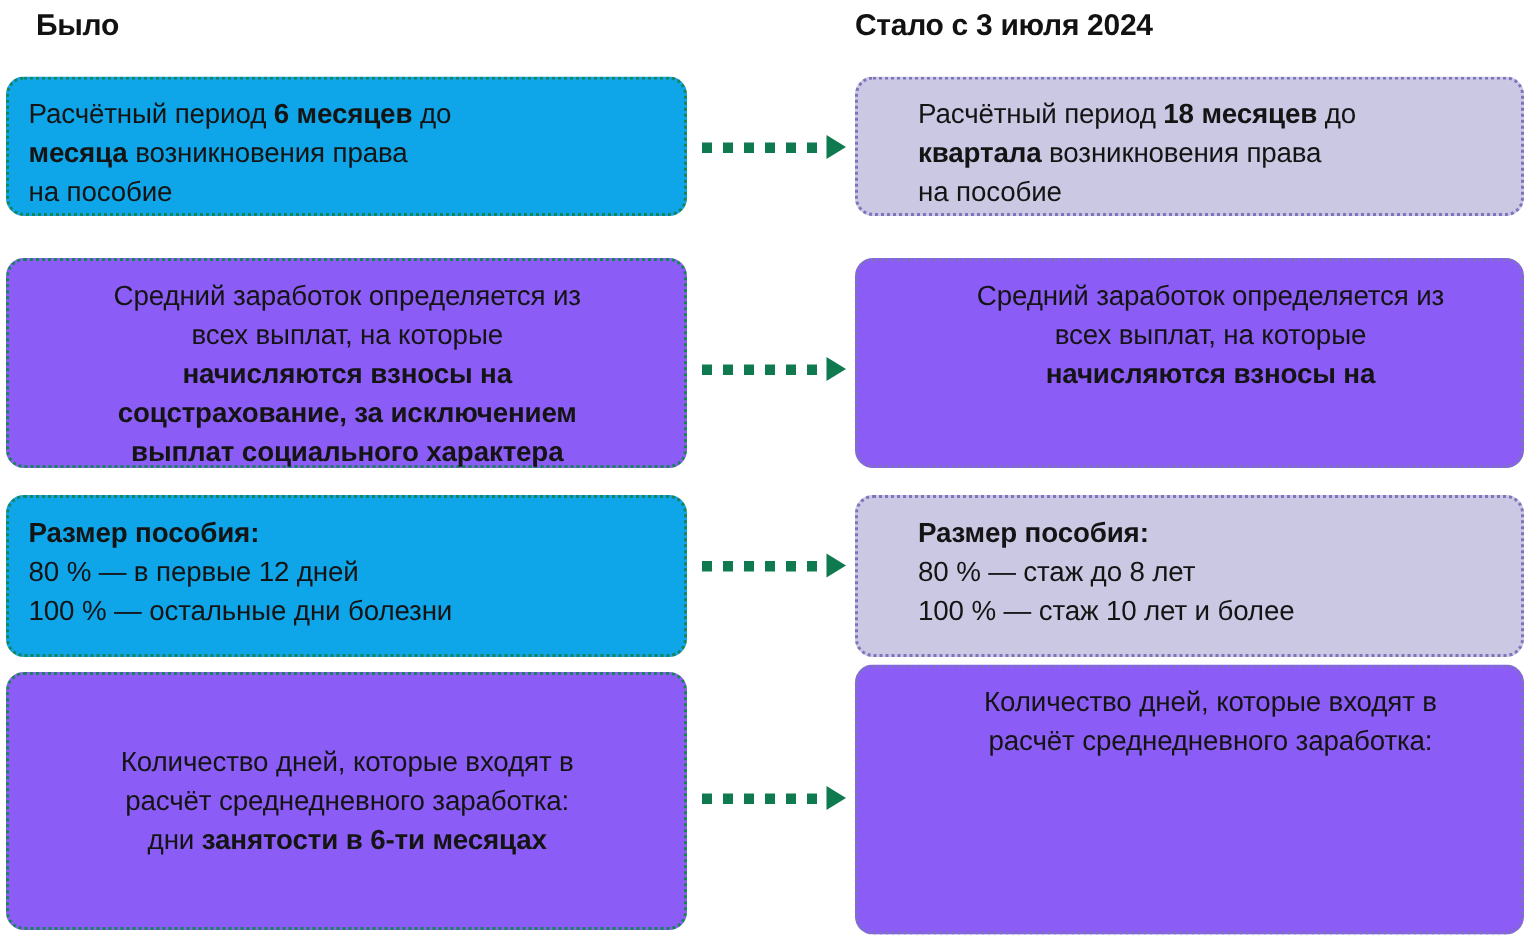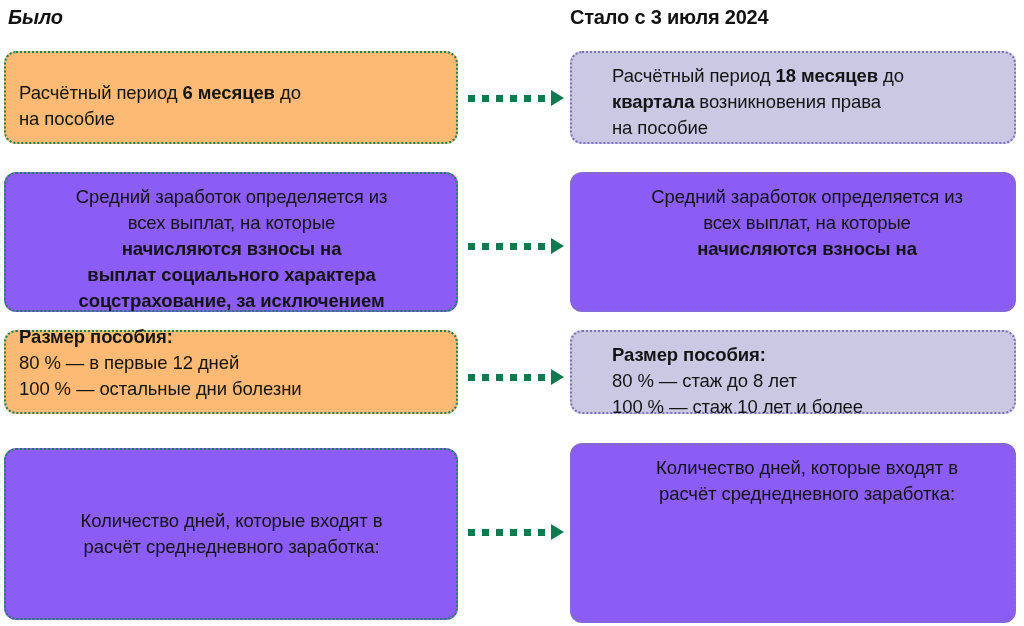--- a/index.html
+++ b/index.html
@@ -24,21 +24,21 @@
   
   .col-header {
     position: absolute;
     top: 6px;
     font-size: 20px;
     font-weight: bold;
     letter-spacing: -0.2px;
     color: #121212;
     white-space: nowrap;
   }
-  .col-header.left  { left: 8px; font-style: italic; }
+  .col-header.left  { left: 24px; }
   .col-header.right { left: 570px; }
 
   
   .card {
     position: absolute;
     box-sizing: border-box;
     border-radius: 12px;
     padding: 10px 12px 10px 13px;
     font-size: 18.5px;
     line-height: 26px;
@@ -55,36 +55,36 @@
     width: 454px;
     border: 2px dotted #17845a;
   }
   .card.right {
     left: 570px;
     width: 446px;
     border: 2px dotted #7c75bb;
     padding-left: 40px;
   }
 
-  .fill-yellow { background: #fdba74; justify-content: flex-end; }
+  .fill-yellow { background: #0ea5e9; }
   .fill-purple { background: #cbc8e4; }
   .fill-white  { background: #8b5cf6; align-items: center; }
 
   .card b { font-weight: bold; }
 
   .note {
     font-size: 15.5px;
     line-height: 22px;
     letter-spacing: -0.1px;
   }
 
   
   .row1 { top: 51px;  height: 93px; }
   .row2 { top: 172px; height: 140px; }
-  .row3 { top: 330px; height: 84px; }
+  .row3 { top: 330px; height: 108px; }
   .row4 { top: 448px; height: 172px; }
 
   .row4.right { top: 443px; height: 180px; }
 
   
   .arrow {
     position: absolute;
     left: 468px;
     width: 96px;
     height: 14px;
@@ -118,38 +118,39 @@
 <body>
 
 <div class="board">
 
   <div class="col-header left">Было</div>
 
   <div class="col-header right">Стало с 3 июля 2024</div>
 
   <div class="card left row1 fill-yellow">
       <div><span>Расчётный период </span><b>6 месяцев</b><span> до</span></div>
+      <div><b>месяца</b><span> возникновения права</span></div>
       <div><span>на пособие</span></div>
     </div>
   <div class="arrow arrow1">
     <div class="dashes"></div>
     <div class="head"></div>
   </div>
   <div class="card right row1 fill-purple">
       <div><span>Расчётный период </span><b>18 месяцев</b><span> до</span></div>
       <div><b>квартала</b><span> возникновения права</span></div>
       <div><span>на пособие</span></div>
     </div>
 
   <div class="card left row2 fill-white">
       <div><span>Средний заработок определяется из</span></div>
       <div><span>всех выплат, на которые</span></div>
       <div><b>начисляются взносы на</b></div>
+      <div><b>соцстрахование, за исключением</b></div>
       <div><b>выплат социального характера</b></div>
-      <div><b>соцстрахование, за исключением</b></div>
     </div>
   <div class="arrow arrow2">
     <div class="dashes"></div>
     <div class="head"></div>
   </div>
   <div class="card right row2 fill-white">
       <div><span>Средний заработок определяется из</span></div>
       <div><span>всех выплат, на которые</span></div>
       <div><b>начисляются взносы на</b></div>
     </div>
@@ -165,20 +166,21 @@
   </div>
   <div class="card right row3 fill-purple">
       <div><b>Размер пособия:</b></div>
       <div><span>80 % — стаж до 8 лет</span></div>
       <div><span>100 % — стаж 10 лет и более</span></div>
     </div>
 
   <div class="card left row4 fill-white v-center">
       <div><span>Количество дней, которые входят в</span></div>
       <div><span>расчёт среднедневного заработка:</span></div>
+      <div><span>дни </span><b>занятости в 6-ти месяцах</b></div>
     </div>
   <div class="arrow arrow4">
     <div class="dashes"></div>
     <div class="head"></div>
   </div>
   <div class="card right row4 fill-white">
       <div><span>Количество дней, которые входят в</span></div>
       <div><span>расчёт среднедневного заработка:</span></div>
     </div>
 

